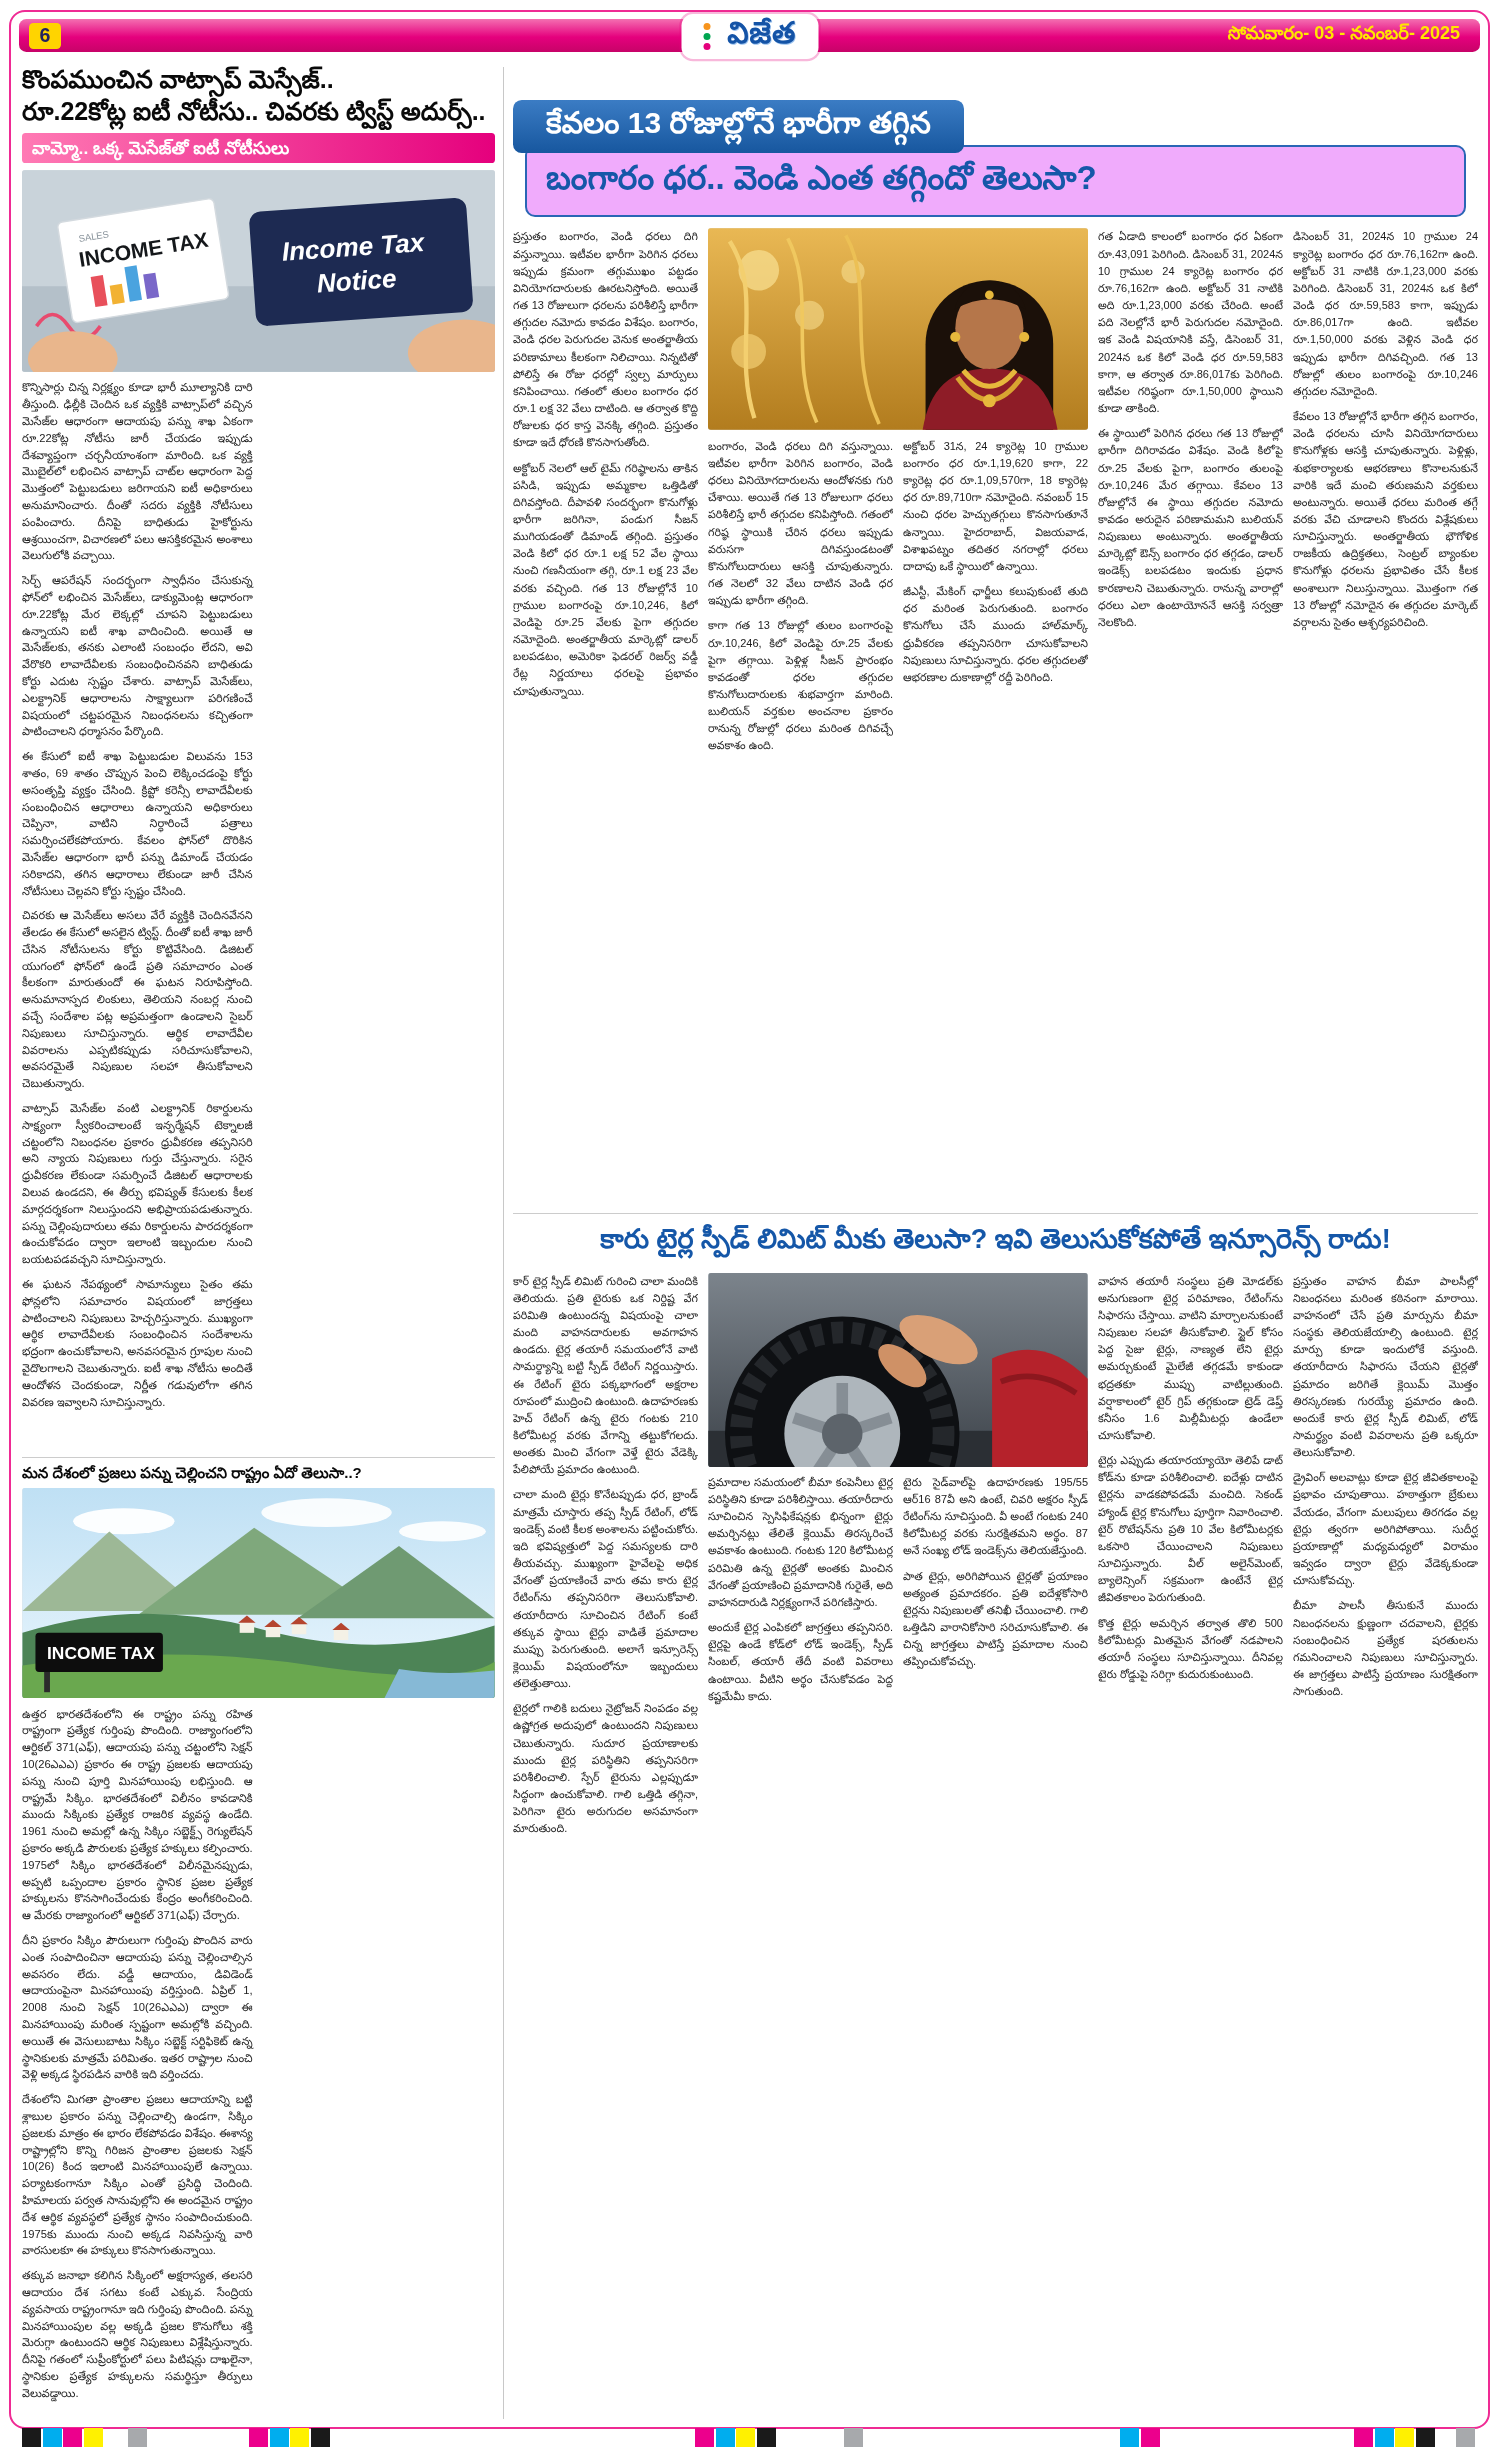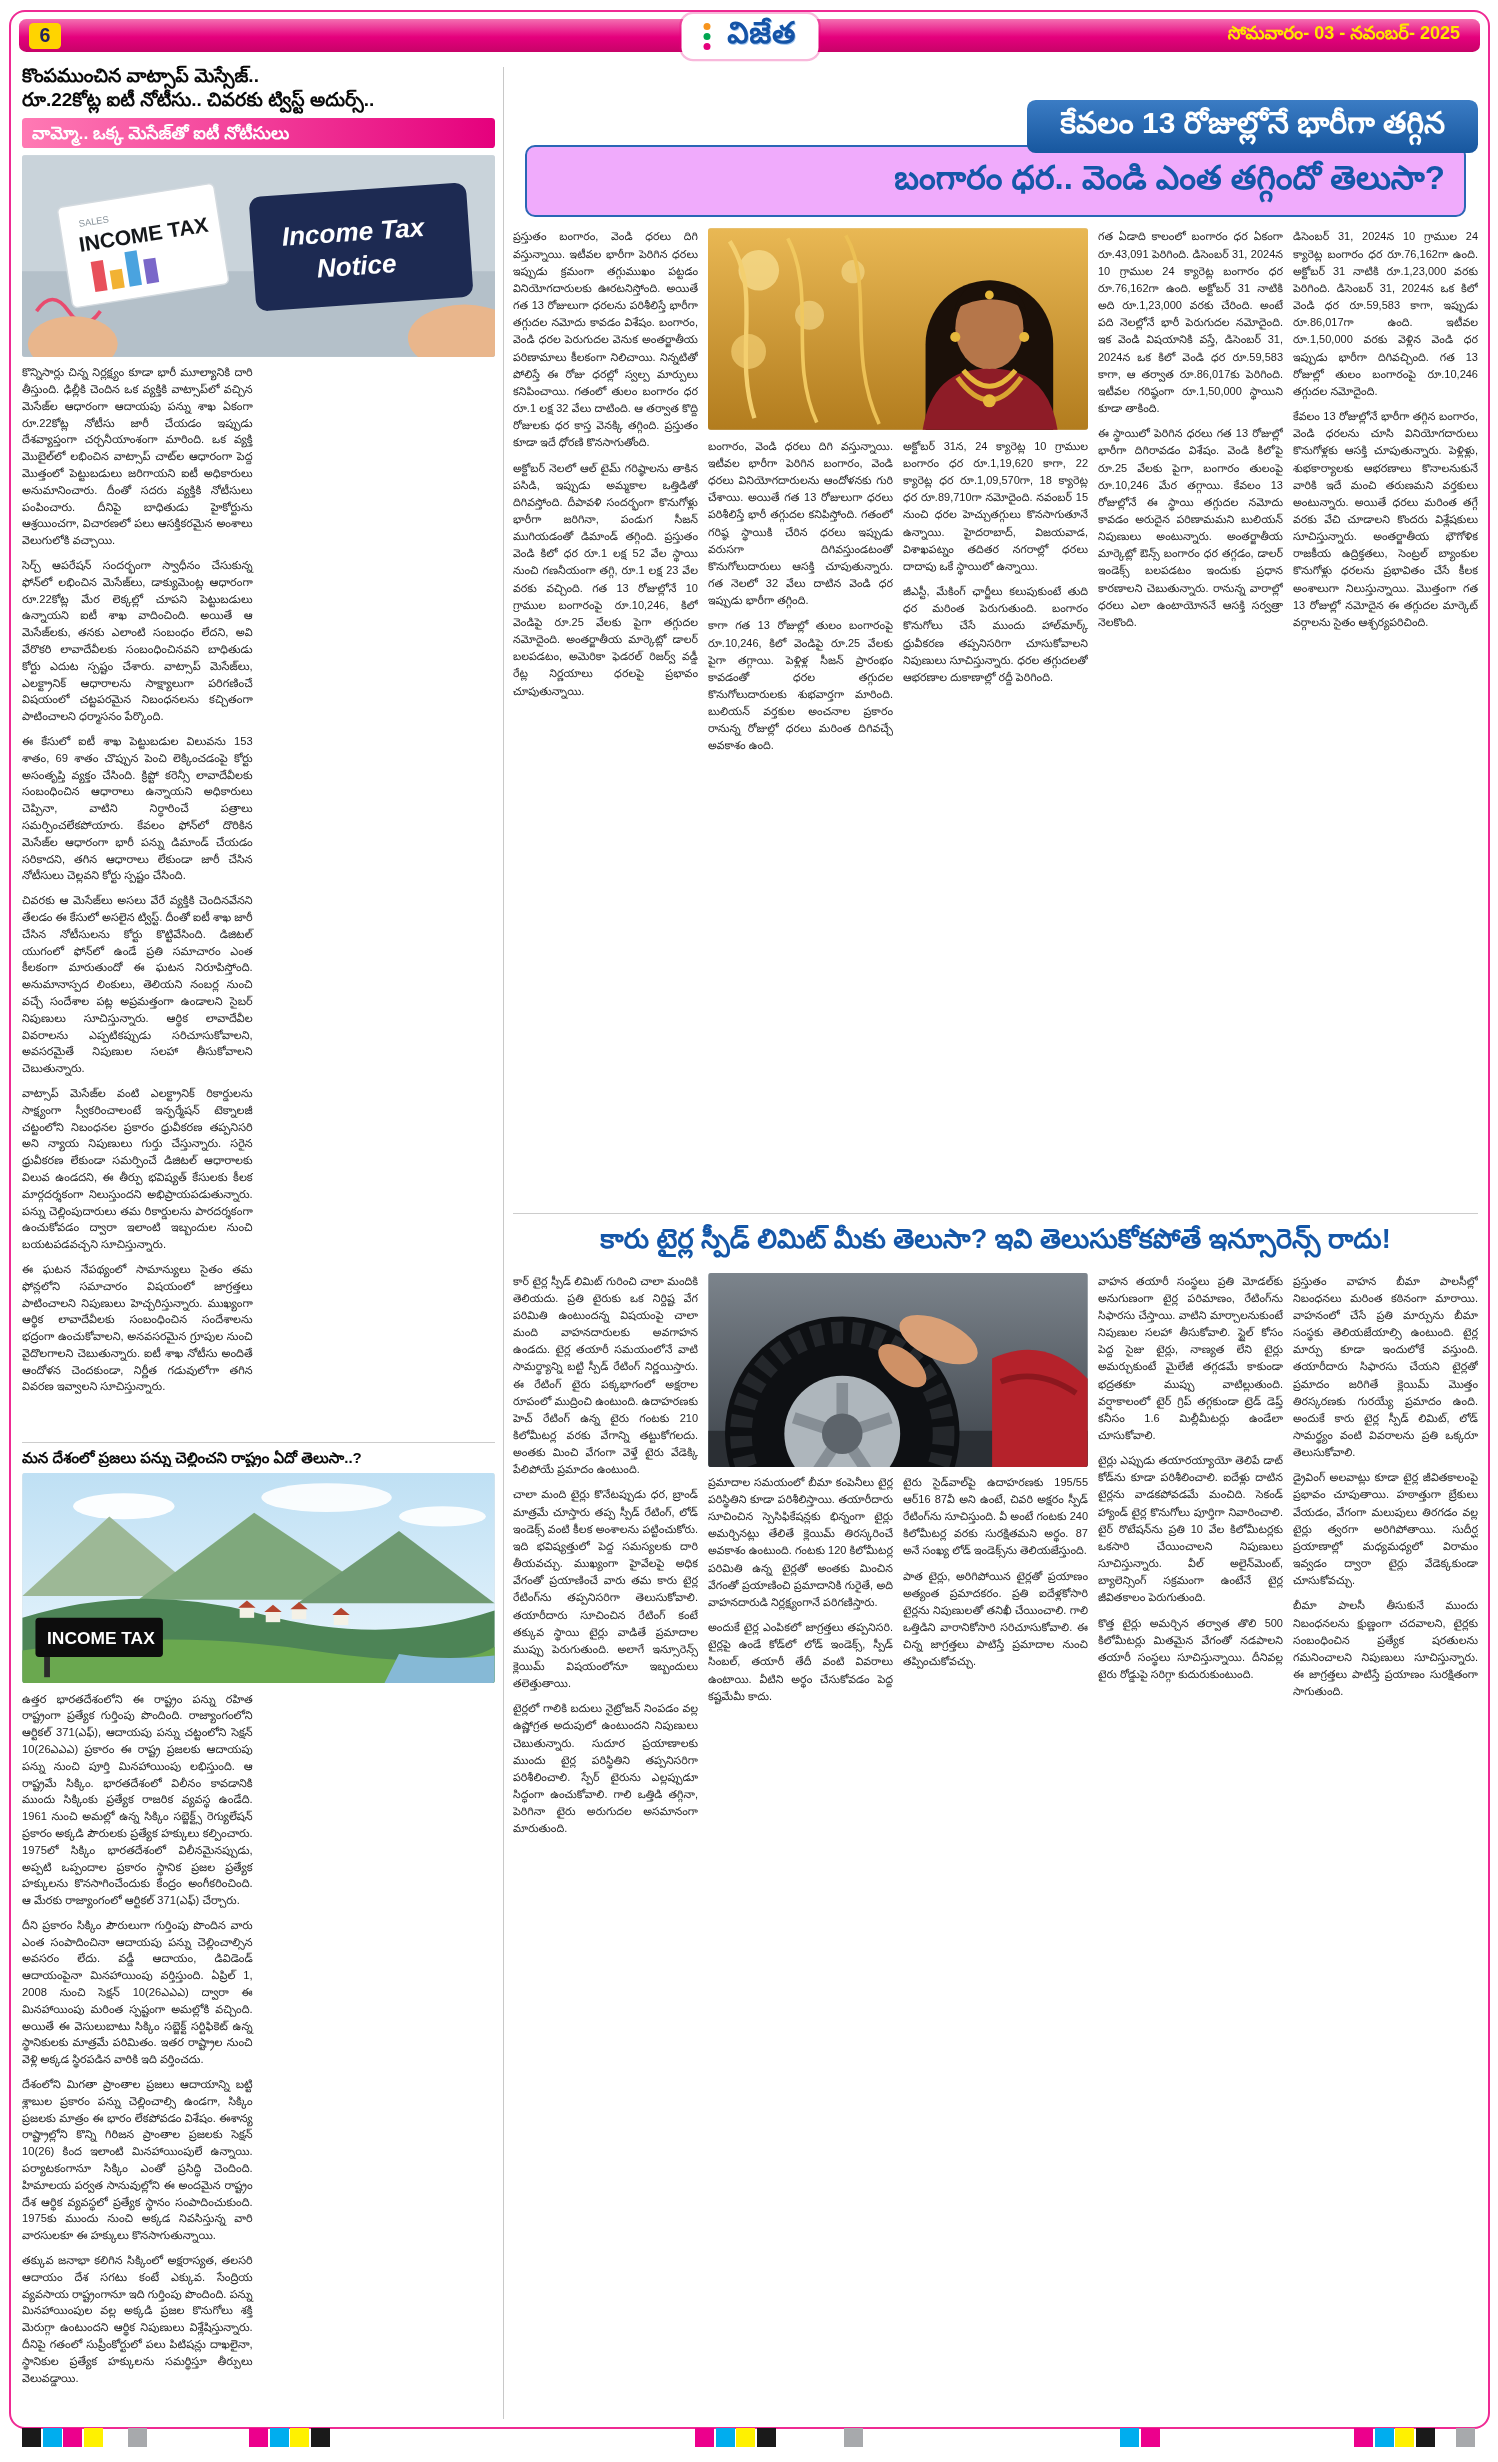--- a/index.html
+++ b/index.html
@@ -29,33 +29,33 @@
   .masthead-text{font-size:30px;font-weight:bold;color:#1453a6;letter-spacing:0.7px;text-shadow:0.7px 0.7px 0 #9cc3ef;}
   .edition-date{margin-left:auto;color:#ffe600;font-weight:bold;font-size:18px;padding-right:10px;}
 
   
   .vdiv{position:absolute;left:503px;top:67px;width:0.7px;height:2352px;background:#c8c8c8;}
   .left-col{position:absolute;left:22px;top:64px;width:473px;}
   .right-col{position:absolute;left:513px;top:64px;width:965px;}
   .hdiv{height:0.7px;background:#cccccc;margin:5.8px 0;}
 
   
-  .hl-black{font-size:19px;line-height:1.26;font-weight:bold;color:#0a0a0a;margin:0 0 5.8px 0;}
+  .hl-black{font-size:25px;line-height:1.26;font-weight:bold;color:#0a0a0a;margin:0 0 5.8px 0;}
   .kicker{height:30px;line-height:30px;background:linear-gradient(90deg,#ff7ab4,#e5007d);
     color:#fff;font-size:17.4px;font-weight:bold;padding:0 10px;border-radius:3.6px;white-space:nowrap;overflow:hidden;}
   .photo{display:block;width:100%;border-radius:2.9px;background:#dfe5e9;}
   .body-2col{column-count:2;column-gap:11.6px;column-fill:auto;text-align:justify;
     font-size:11.2px;line-height:1.5;overflow:hidden;margin-top:7.3px;}
   .body-2col p,.ncol p{margin:0 0 8px 0;}
   .b1{height:1072px;}
   .b2{height:703px;}
   .hl-black.one-line{white-space:nowrap;overflow:hidden;font-size:15px;margin-top:0;}
 
   
-  .gold-head{ text-align:right;margin-top:36px;}
+  .gold-head{ text-align:left;margin-top:36px;}
   .gold-head1{display:inline-block;background:linear-gradient(180deg,#3b7cc4,#17579f);color:#fff;
     font-size:30px;font-weight:bold;padding:5.8px 33px;border-radius:8.7px;position:relative;z-index:2;}
   .gold-head2{margin:-7.3px auto 0;max-width:899px;border:2.2px solid #2a66b5;border-radius:10px;color:#1557a8;
     font-size:33px;font-weight:bold;padding:11.6px 19px 10px;background:#f0abfc;}
   .tyre-head{text-align:center;color:#1557a8;font-size:27px;font-weight:bold;white-space:nowrap;
     overflow:hidden;margin:10px 0 9px 0;}
 
   
   .cols5{display:flex;gap:10px;margin-top:11.6px;overflow:hidden;}
   .gold-cols{height:979px;}

